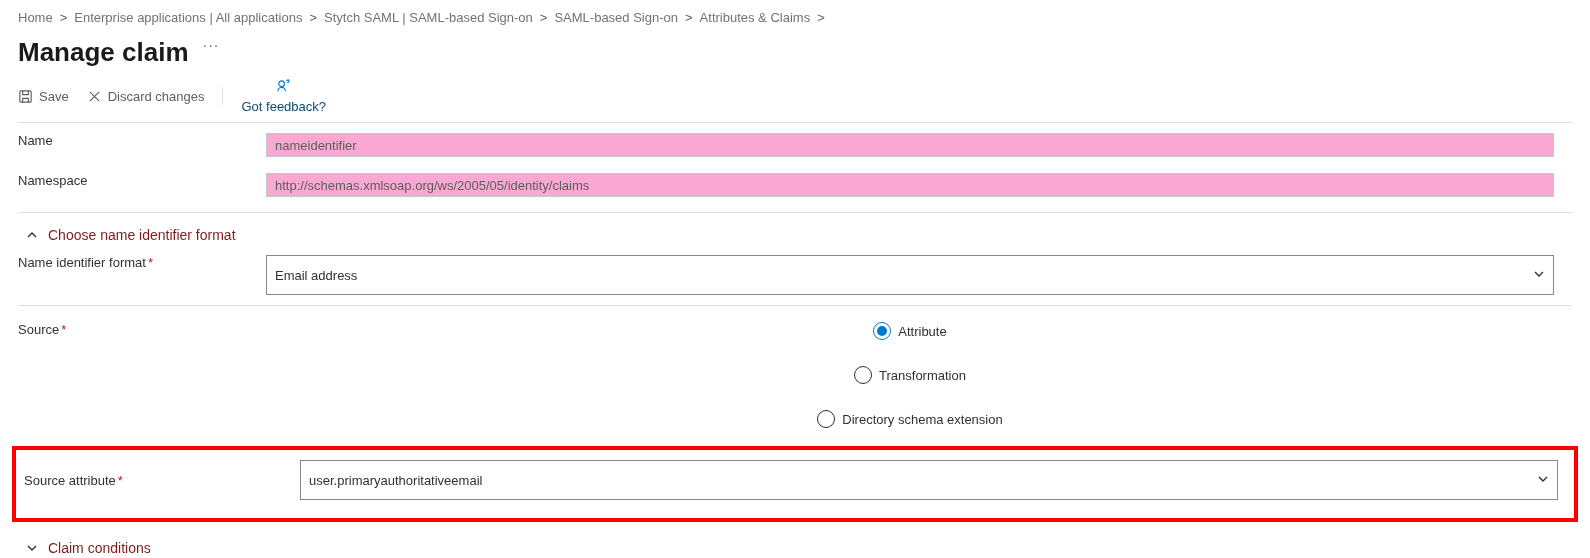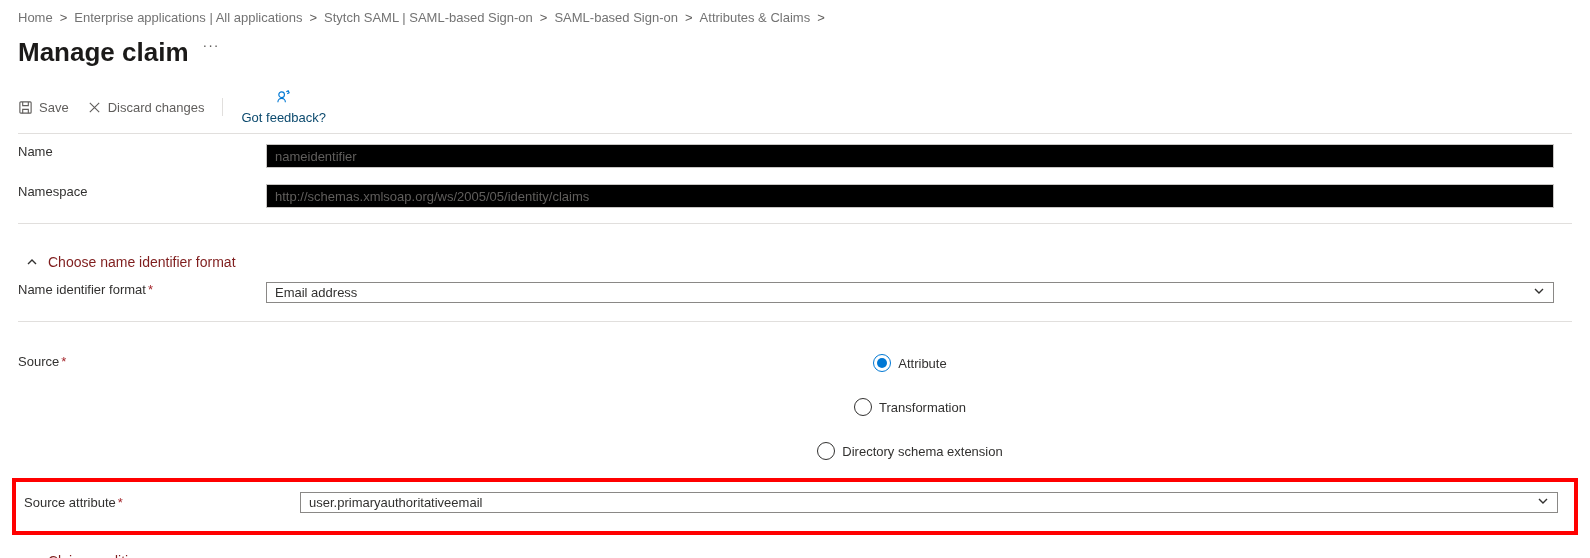--- a/index.html
+++ b/index.html
@@ -14,21 +14,21 @@
     .breadcrumb {
       display: flex;
       align-items: center;
       flex-wrap: wrap;
       gap: 4px;
       font-size: 13px;
       margin-bottom: 12px;
     }
     .breadcrumb a { color: #737373; text-decoration: none; cursor: pointer; }
     .breadcrumb .sep { color: #605e5c; padding: 0 3px; }
-    .page-title-row { display: flex; align-items: flex-start; gap: 14px; margin-bottom: 21px; }
+    .page-title-row { display: flex; align-items: flex-start; gap: 14px; margin-bottom: 10px; }
     .page-title { font-size: 26px; font-weight: 600; color: #1b1a19; }
     .ellipsis { color: #605e5c; font-size: 14px; cursor: pointer; letter-spacing: 1px; }
     .toolbar {
       display: flex;
       align-items: center;
       gap: 18px;
       padding: 0 0 8px 0;
       border-bottom: 1px solid #e1dfdd;
       margin-bottom: 10px;
     }
@@ -43,39 +43,39 @@
     .toolbar-btn.feedback { color: #0c4a6e; flex-direction: column; }
     .toolbar-sep { width: 1px; height: 18px; background: #e1dfdd; }
     .toolbar-btn svg { width: 15px; height: 15px; }
     .toolbar-btn.feedback svg { color: #0078d4; }
     .form-row {
       display: flex;
       align-items: flex-start;
       min-height: 40px;
       border-bottom: 1px solid transparent;
     }
-    .divider-under { border-bottom: 1px solid #e1dfdd; padding-bottom: 10px; margin-bottom: 18px; }
+    .divider-under { border-bottom: 1px solid #e1dfdd; padding-bottom: 10px; margin-bottom: 2px; }
     .form-label {
       width: 248px;
       flex-shrink: 0;
       font-size: 13px;
       color: #323130;
     }
     .form-label .req { color: #a4262c; margin-left: 2px; }
     .form-ctrl { flex: 1; padding-right: 18px; }
     .text-input {
       width: 100%;
       height: 24px;
       border: 1px solid #8a8886;
       padding: 0 8px;
       font-size: 13px;
       color: #323130;
       background: #fff;
     }
-    .text-input[disabled] { background: #000000; color: #605e5c; border-color: #c8c6c4; }
+    .text-input[disabled] { background: #f9a8d4; color: #605e5c; border-color: #c8c6c4; }
     .section-toggle {
       display: flex;
       align-items: center;
       gap: 10px;
       padding: 12px 0 12px 8px;
       border-bottom: 1px solid #e1dfdd;
       cursor: pointer;
       font-size: 14px;
       color: #7f1d1d;
     }
@@ -88,21 +88,21 @@
     }
     .radio-opt.selected .radio-visual { border-color: #0078d4; }
     .radio-opt.selected .radio-visual::after {
       content: ""; position: absolute; width: 10px; height: 10px;
       background: #0078d4; border-radius: 50%;
       top: 3px; left: 3px;
     }
     .select-wrap {
       display: flex; align-items: center;
       border: 1px solid #8a8886;
-      height: 21px;
+      height: 40px;
       background: #fff;
       cursor: pointer;
     }
     .select-wrap .select-text { flex: 1; padding: 0 8px; font-size: 13px; color: #323130; }
     .select-wrap .chev-down { padding: 0 8px; color: #323130; }
     .highlight-row {
       border: 4px solid #ff0000;
       margin: 4px -6px 6px -6px;
       padding: 10px 6px 18px 6px;
       display: flex;

